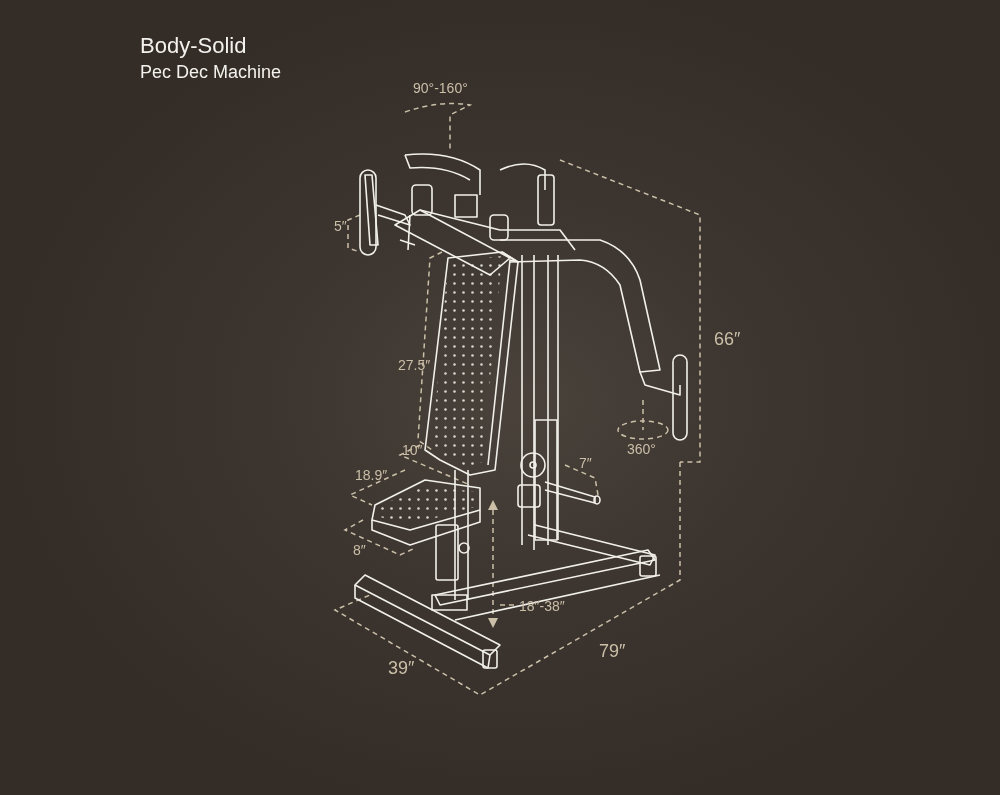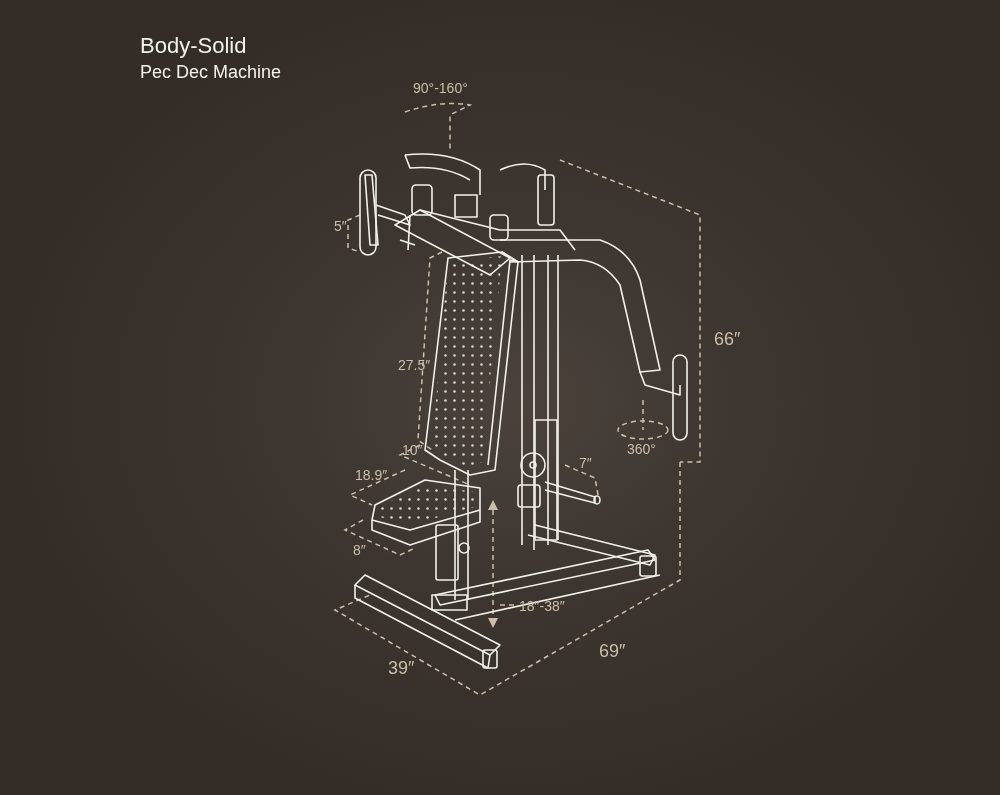--- a/index.html
+++ b/index.html
@@ -122,13 +122,13 @@
 <div class="dim" style="left:334px;top:218px;">5″</div>
 <div class="dim" style="left:398px;top:337px;margin-top:20px;">27.5″</div>
 <div class="dim" style="left:402px;top:442px;">10″</div>
 <div class="dim" style="left:355px;top:467px;">18.9″</div>
 <div class="dim" style="left:353px;top:542px;">8″</div>
 <div class="dim" style="left:579px;top:455px;">7″</div>
 <div class="dim" style="left:627px;top:441px;text-align:right;">360°</div>
 <div class="dim big" style="left:714px;top:329px;">66″</div>
 <div class="dim" style="left:519px;top:598px;">18″-38″</div>
 <div class="dim big" style="left:388px;top:658px;">39″</div>
-<div class="dim big" style="left:599px;top:641px;">69″</div>
+<div class="dim big" style="left:599px;top:641px;">79″</div>
 
 </body></html>

